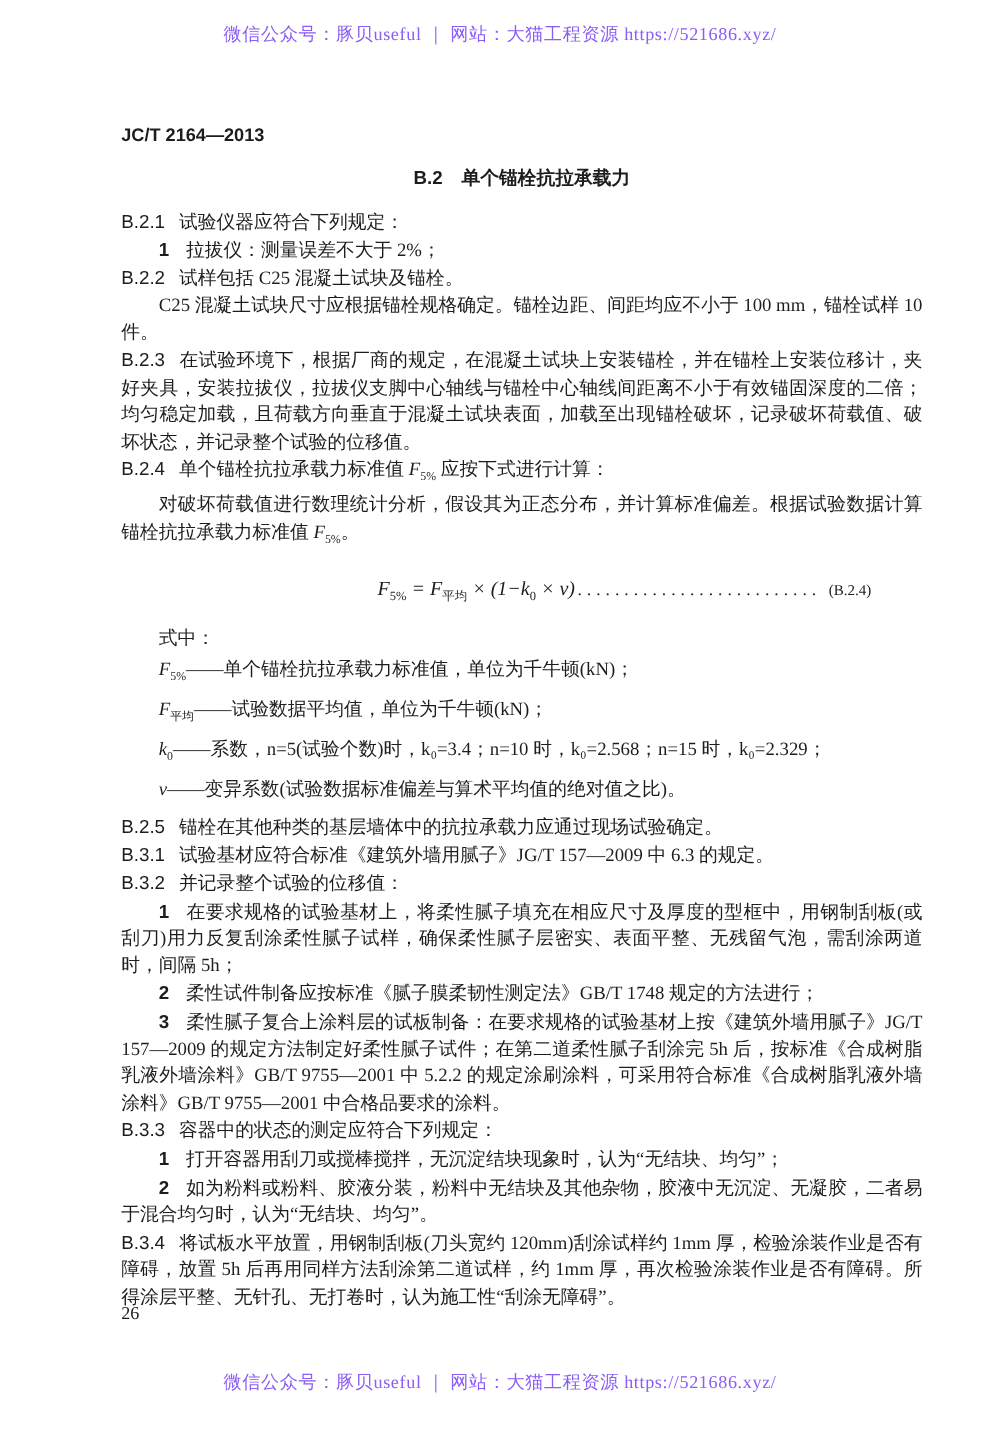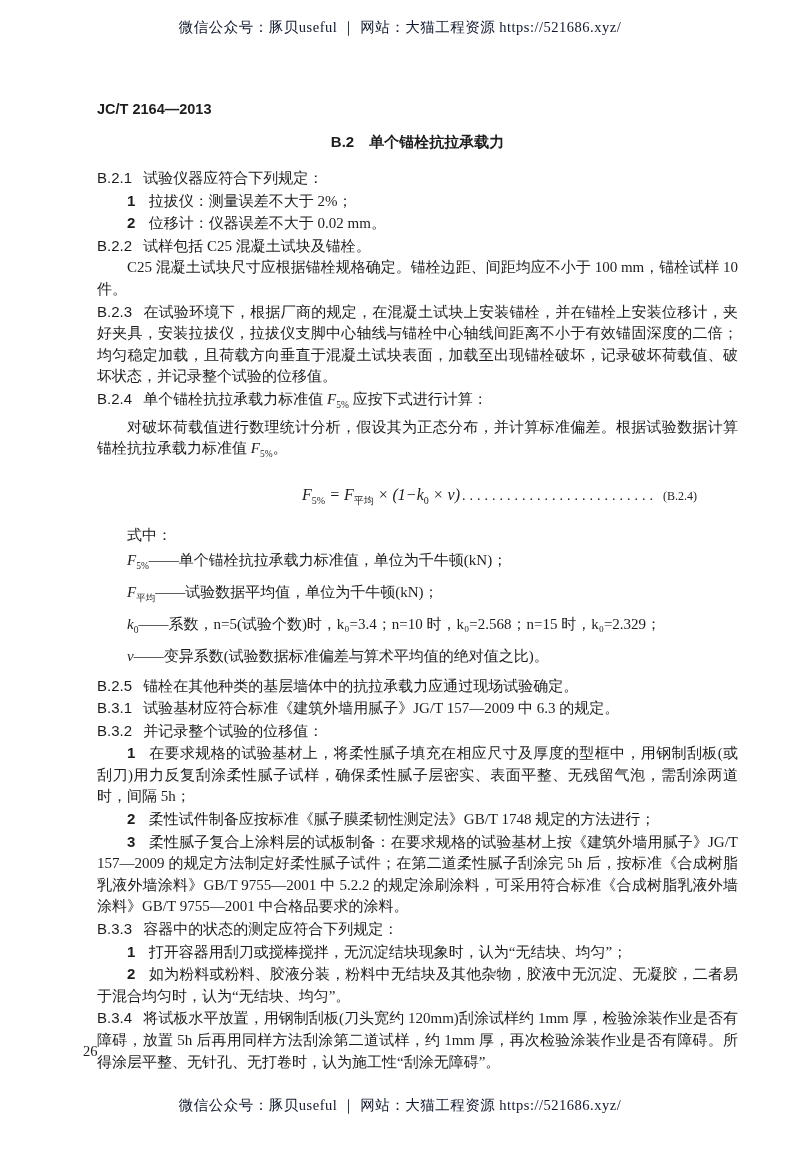--- a/index.html
+++ b/index.html
@@ -7,21 +7,21 @@
     width: 800px; height: 1151px;
     background: #ffffff;
     position: relative;
     font-family: "Liberation Serif", "DejaVu Serif", serif;
     color: #1d1d1d;
     overflow: hidden;
   }
   .watermark {
     position: absolute; left: 0; width: 100%;
     text-align: center;
-    color: #0f172a;
+    color: #8b5cf6;
     font-size: 14.5px;
     letter-spacing: 0.5px;
     white-space: nowrap;
   }
   .watermark-top { top: 18px; }
   .watermark-bottom { top: 1096px; }
 
   .content {
     position: absolute; left: 97px; top: 101px; width: 641px;
   }
@@ -64,21 +64,21 @@
     white-space: nowrap; font-style: normal; font-size: 14px;
   }
   .formula-num { font-style: normal; font-size: 12px; white-space: nowrap; }
   .where-label { margin-top: 2px; }
   .def-row {
     margin: 0; font-size: 15px; line-height: 26px;
     padding-left: 2em; text-align: justify;
   }
   .b25 { margin-top: 2px; }
   .page-number {
-    position: absolute; left: 83px; top: 1043px;
+    position: absolute; left: 97px; top: 1043px;
     font-size: 14.5px;
   }
 </style>
 </head>
 <body>
 
 <div class="watermark watermark-top">微信公众号：豚贝useful ｜ 网站：大猫工程资源 https://521686.xyz/</div>
 
 <div class="content">
 
@@ -87,23 +87,20 @@
   <div class="section-title">
     <span class="tnum">B.2</span><span>单个锚栓抗拉承载力</span>
   </div>
 
   <p class="para">
     <span class="clause-label">B.2.1</span><span>试验仪器应符合下列规定：</span>
   </p>
 
   <p class="para indent">
     <span class="item-num">1</span><span>拉拔仪：测量误差不大于 2%；</span>
-  </p>
-  <p class="para indent">
-    <span class="item-num">2</span><span>位移计：仪器误差不大于 0.02 mm。</span>
   </p>
 
   <p class="para">
     <span class="clause-label">B.2.2</span><span>试样包括 C25 混凝土试块及锚栓。</span>
   </p>
 
   <p class="para indent">C25 混凝土试块尺寸应根据锚栓规格确定。锚栓边距、间距均应不小于 100 mm，锚栓试样 10 件。</p>
 
   <p class="para">
     <span class="clause-label">B.2.3</span><span>在试验环境下，根据厂商的规定，在混凝土试块上安装锚栓，并在锚栓上安装位移计，夹好夹具，安装拉拔仪，拉拔仪支脚中心轴线与锚栓中心轴线间距离不小于有效锚固深度的二倍；均匀稳定加载，且荷载方向垂直于混凝土试块表面，加载至出现锚栓破坏，记录破坏荷载值、破坏状态，并记录整个试验的位移值。</span>

